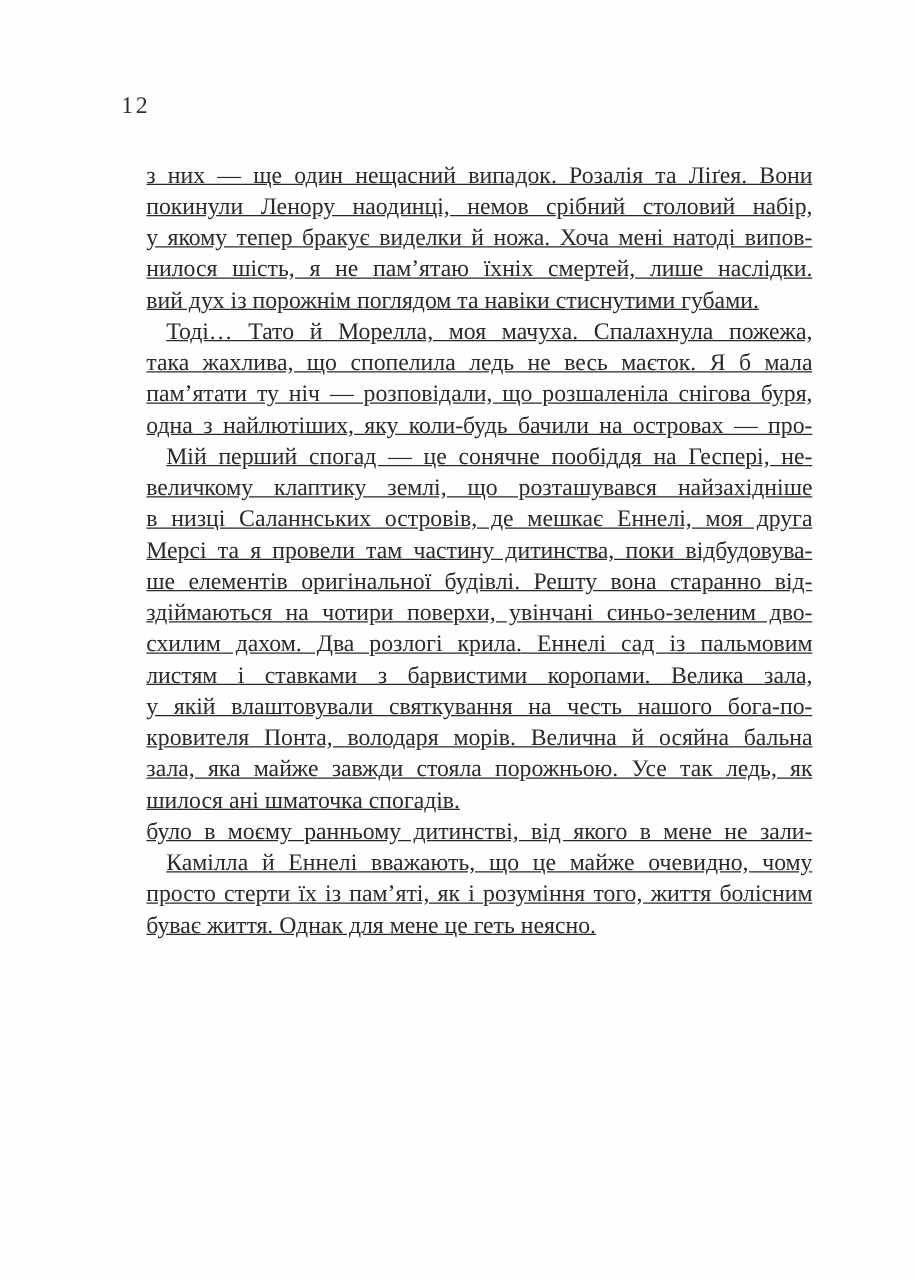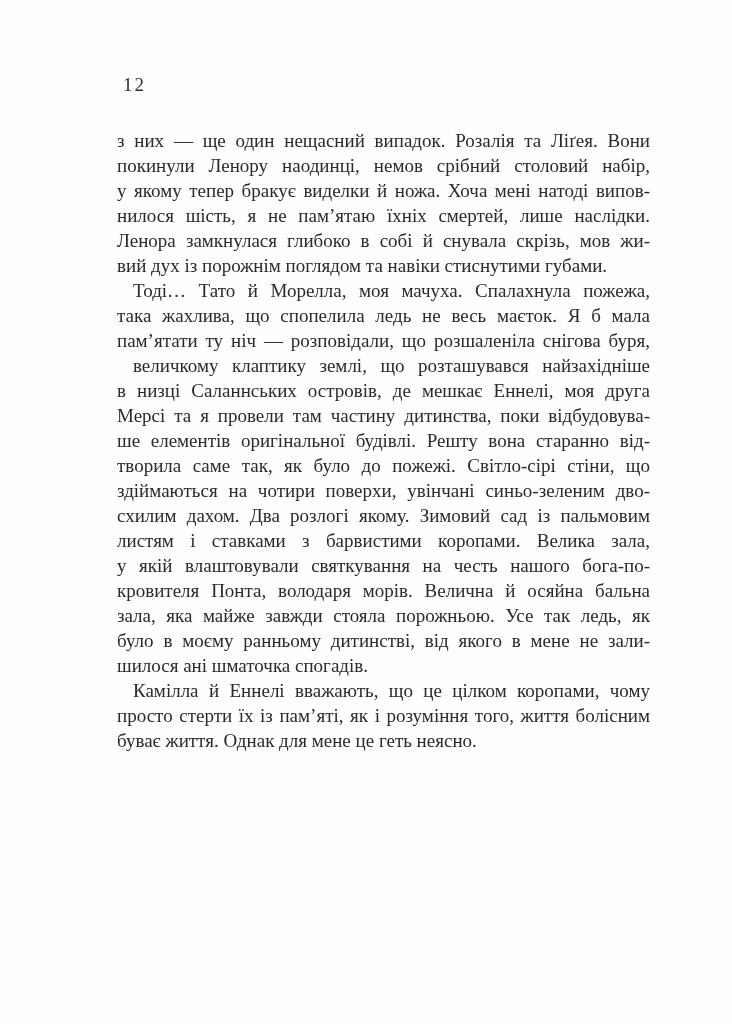--- a/index.html
+++ b/index.html
@@ -14,33 +14,34 @@
     overflow: hidden;
   }
   .page {
     position: relative;
     width: 732px;
     height: 1024px;
     background: #fefefe;
   }
   .page-number {
     position: absolute;
-    left: 123px;
+    left: 97px;
     top: 74px;
     font-size: 19px;
     letter-spacing: 2px;
     color: #2f2f2f;
   }
   .text-block {
     position: absolute;
     left: 117px;
     top: 128px;
     width: 533px;
     color: #2a2a2a;
     font-size: 19px;
+    text-decoration: underline;
   }
   .paragraph {
     margin: 0;
     padding: 0;
   }
   .paragraph.indent .line:first-child {
     text-indent: 16px;
   }
   .line {
     height: 25px;
@@ -58,42 +59,42 @@
 <body>
 
 <div class="page">
   <div class="page-number">12</div>
   <div class="text-block">
       <div class="paragraph">
         <div class="line">з них — ще один нещасний випадок. Розалія та Ліґея. Вони</div>
         <div class="line">покинули Ленору наодинці, немов срібний столовий набір,</div>
         <div class="line">у якому тепер бракує виделки й ножа. Хоча мені натоді випов-</div>
         <div class="line">нилося шість, я не пам’ятаю їхніх смертей, лише наслідки.</div>
-        <div class="line">Ленора замкнулася глибоко в собі й снувала скрізь, мов жи-</div>
         <div class="line last">вий дух із порожнім поглядом та навіки стиснутими губами.</div>
       </div>
       <div class="paragraph indent">
         <div class="line">Тоді… Тато й Морелла, моя мачуха. Спалахнула пожежа,</div>
         <div class="line">така жахлива, що спопелила ледь не весь маєток. Я б мала</div>
         <div class="line">пам’ятати ту ніч — розповідали, що розшаленіла снігова буря,</div>
+        <div class="line">одна з найлютіших, яку коли-будь бачили на островах — про-</div>
       </div>
       <div class="paragraph indent">
+        <div class="line">Мій перший спогад — це сонячне пообіддя на Геспері, не-</div>
         <div class="line">величкому клаптику землі, що розташувався найзахідніше</div>
         <div class="line">в низці Саланнських островів, де мешкає Еннелі, моя друга</div>
         <div class="line">Мерсі та я провели там частину дитинства, поки відбудовува-</div>
         <div class="line">ше елементів оригінальної будівлі. Решту вона старанно від-</div>
-        <div class="line">творила саме так, як було до пожежі. Світло-сірі стіни, що</div>
         <div class="line">здіймаються на чотири поверхи, увінчані синьо-зеленим дво-</div>
-        <div class="line">схилим дахом. Два розлогі якому. Зимовий сад із пальмовим</div>
+        <div class="line">схилим дахом. Два розлогі крила. Еннелі сад із пальмовим</div>
         <div class="line">листям і ставками з барвистими коропами. Велика зала,</div>
         <div class="line">у якій влаштовували святкування на честь нашого бога-по-</div>
         <div class="line">кровителя Понта, володаря морів. Велична й осяйна бальна</div>
         <div class="line">зала, яка майже завжди стояла порожньою. Усе так ледь, як</div>
+        <div class="line last">шилося ані шматочка спогадів.</div>
         <div class="line">було в моєму ранньому дитинстві, від якого в мене не зали-</div>
-        <div class="line last">шилося ані шматочка спогадів.</div>
       </div>
       <div class="paragraph indent">
-        <div class="line">Камілла й Еннелі вважають, що це цілком коропами, чому</div>
+        <div class="line">Камілла й Еннелі вважають, що це майже очевидно, чому</div>
         <div class="line">просто стерти їх із пам’яті, як і розуміння того, життя болісним</div>
         <div class="line last">буває життя. Однак для мене це геть неясно.</div>
       </div>
     </div>
 </div>
 
 </body></html>

